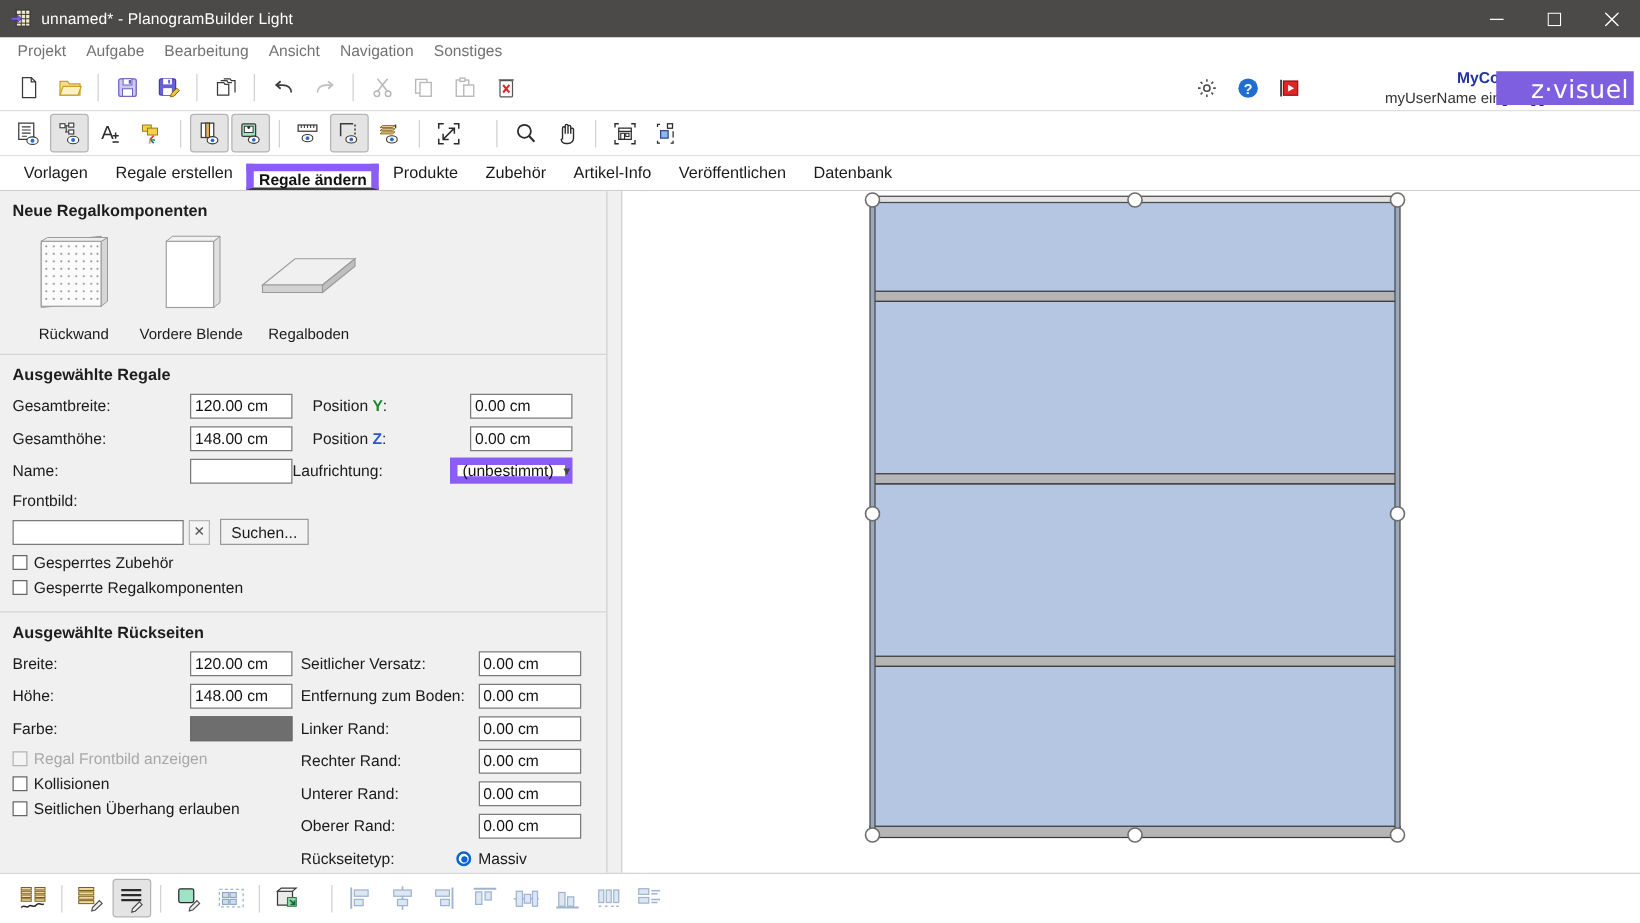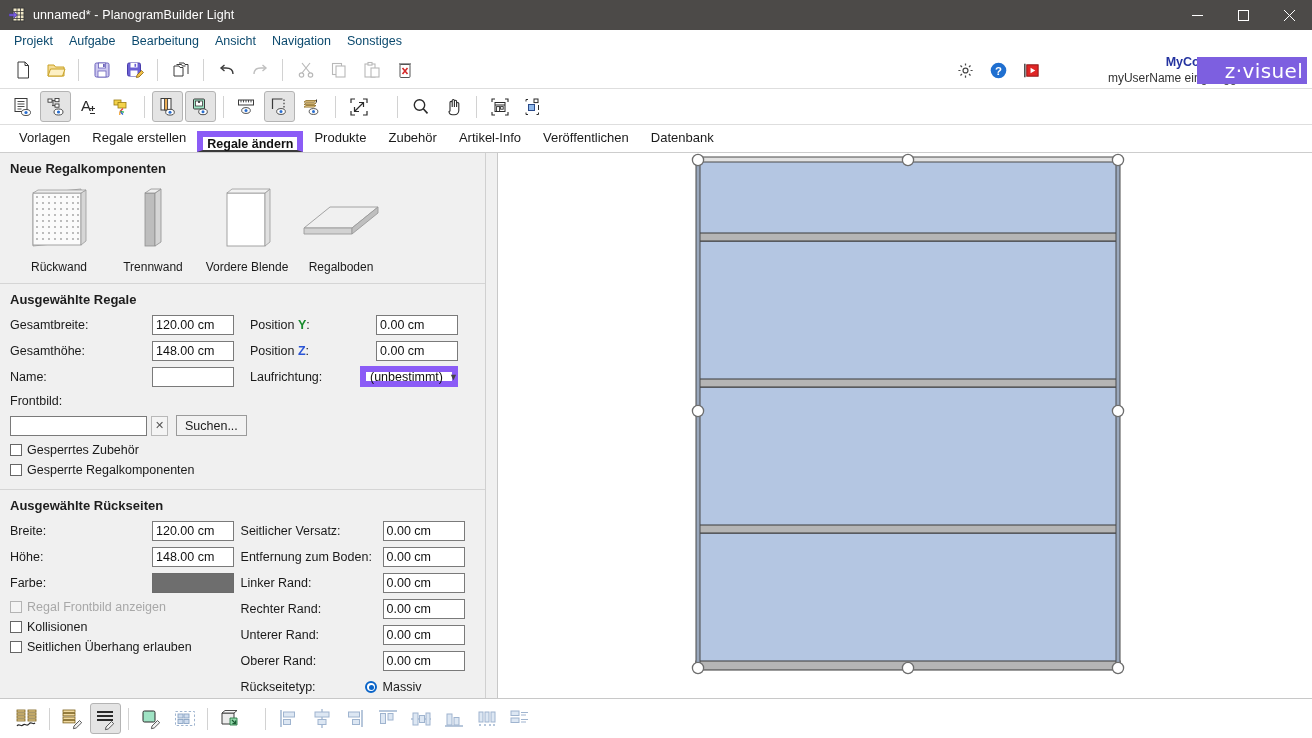--- a/index.html
+++ b/index.html
@@ -18,21 +18,21 @@
     display:flex; align-items:center; flex:0 0 30px;
   }
   .titlebar .tb-icon { width:16px; height:16px; margin:0 8px 0 9px; position:relative; flex:0 0 16px; }
   .titlebar .tb-title { font-size:12.5px; letter-spacing:.1px; }
   .titlebar .tb-spacer { flex:1 1 auto; }
   .wbtn { width:46px; height:30px; display:flex; align-items:center; justify-content:center; }
   .wbtn svg { display:block; }
 
   
   .menubar { height:22px; flex:0 0 22px; display:flex; align-items:center; background:#ffffff; padding-left:6px; }
-  .menubar .mi { padding:3px 8px; font-size:12.5px; color:#0c4a6e; }
+  .menubar .mi { padding:3px 8px; font-size:12.5px; color:#737373; }
 
   
   .toolbar1 { height:37px; flex:0 0 37px; display:flex; align-items:center; background:#fff; border-bottom:1px solid #dedede; position:relative; }
   .toolbar2 { height:36px; flex:0 0 36px; display:flex; align-items:center; background:#fff; border-bottom:1px solid #dedede; }
   .tb-btn { width:31px; height:31px; display:flex; align-items:center; justify-content:center; margin:0 1px; border-radius:3px; border:1px solid transparent; }
   .tb-btn.active { background:#e4e4e4; border:1px solid #b4b4b4; }
   .tb-sep { width:1px; height:22px; background:#d2d2d2; margin:0 6px; }
   .tb-pad { width:6px; }
 
   .acct { position:absolute; right:72px; top:3px; text-align:right; line-height:1.25; }
@@ -467,30 +467,20 @@
                       <circle cx="38" cy="55" r="0.9"></circle>
                       <circle cx="44" cy="55" r="0.9"></circle>
                       <circle cx="50" cy="55" r="0.9"></circle>
                       <circle cx="55" cy="55" r="0.9"></circle>
                   </g>
                 </svg>
               </div>
               <div class="cap">Rückwand</div>
             </div>
 
-            <div class="gitem">
-              <div class="art">
-                <svg width="72" height="70" viewBox="0 0 72 70">
-                  <rect x="28" y="9" width="10" height="53" fill="#bdbdbd" stroke="#8f8f8f" stroke-width="0.8"></rect>
-                  <path d="M38 9l6 -4v53l-6 4z" fill="#d5d5d5" stroke="#8f8f8f" stroke-width="0.8"></path>
-                  <path d="M28 9l6 -4h10l-6 4z" fill="#efefef" stroke="#8f8f8f" stroke-width="0.8"></path>
-                </svg>
-              </div>
-              <div class="cap">Trennwand</div>
-            </div>
 
             <div class="gitem">
               <div class="art">
                 <svg width="72" height="70" viewBox="0 0 72 70">
                   <rect x="16" y="9" width="38" height="53" fill="#ffffff" stroke="#9a9a9a" stroke-width="0.9"></rect>
                   <path d="M54 9l5 -4v53l-5 4z" fill="#e0e0e0" stroke="#9a9a9a" stroke-width="0.8"></path>
                   <path d="M16 9l5 -4h38l-5 4z" fill="#f2f2f2" stroke="#9a9a9a" stroke-width="0.8"></path>
                 </svg>
               </div>
               <div class="cap">Vordere Blende</div>
@@ -522,21 +512,21 @@
           <div class="frow">
             <span class="lbl" style="width:142px">Gesamthöhe:</span>
             <input class="txt" style="width: 82px;" value="148.00 cm">
             <span class="lbl" style="width:142px;padding-left:16px"><span>Position </span><b style="color:#2a55d6">Z</b><span>:</span></span>
             <input class="txt" style="width: 82px;" value="0.00 cm">
           </div>
 
           <div class="frow">
             <span class="lbl" style="width:142px">Name:</span>
             <input class="txt" style="width: 82px;" value="">
-            <span class="lbl" style="width:126px;padding-left:16px">Laufrichtung:</span>
+            <span class="lbl" style="width:126px;">Laufrichtung:</span>
             <div class="sel" style="width:98px">
               <span>(unbestimmt)</span>
               <span class="cv">▼</span>
             </div>
           </div>
 
           <div class="frow" style="height:20px">
             <span class="lbl">Frontbild:</span>
           </div>
           <div class="frow">

